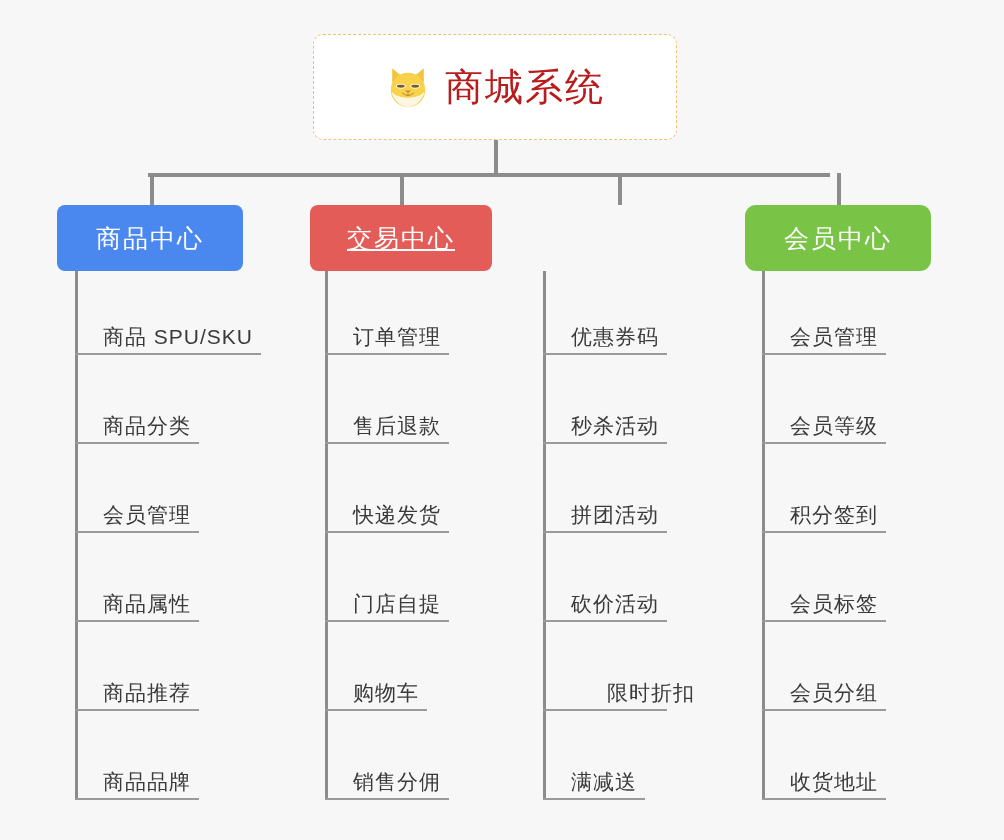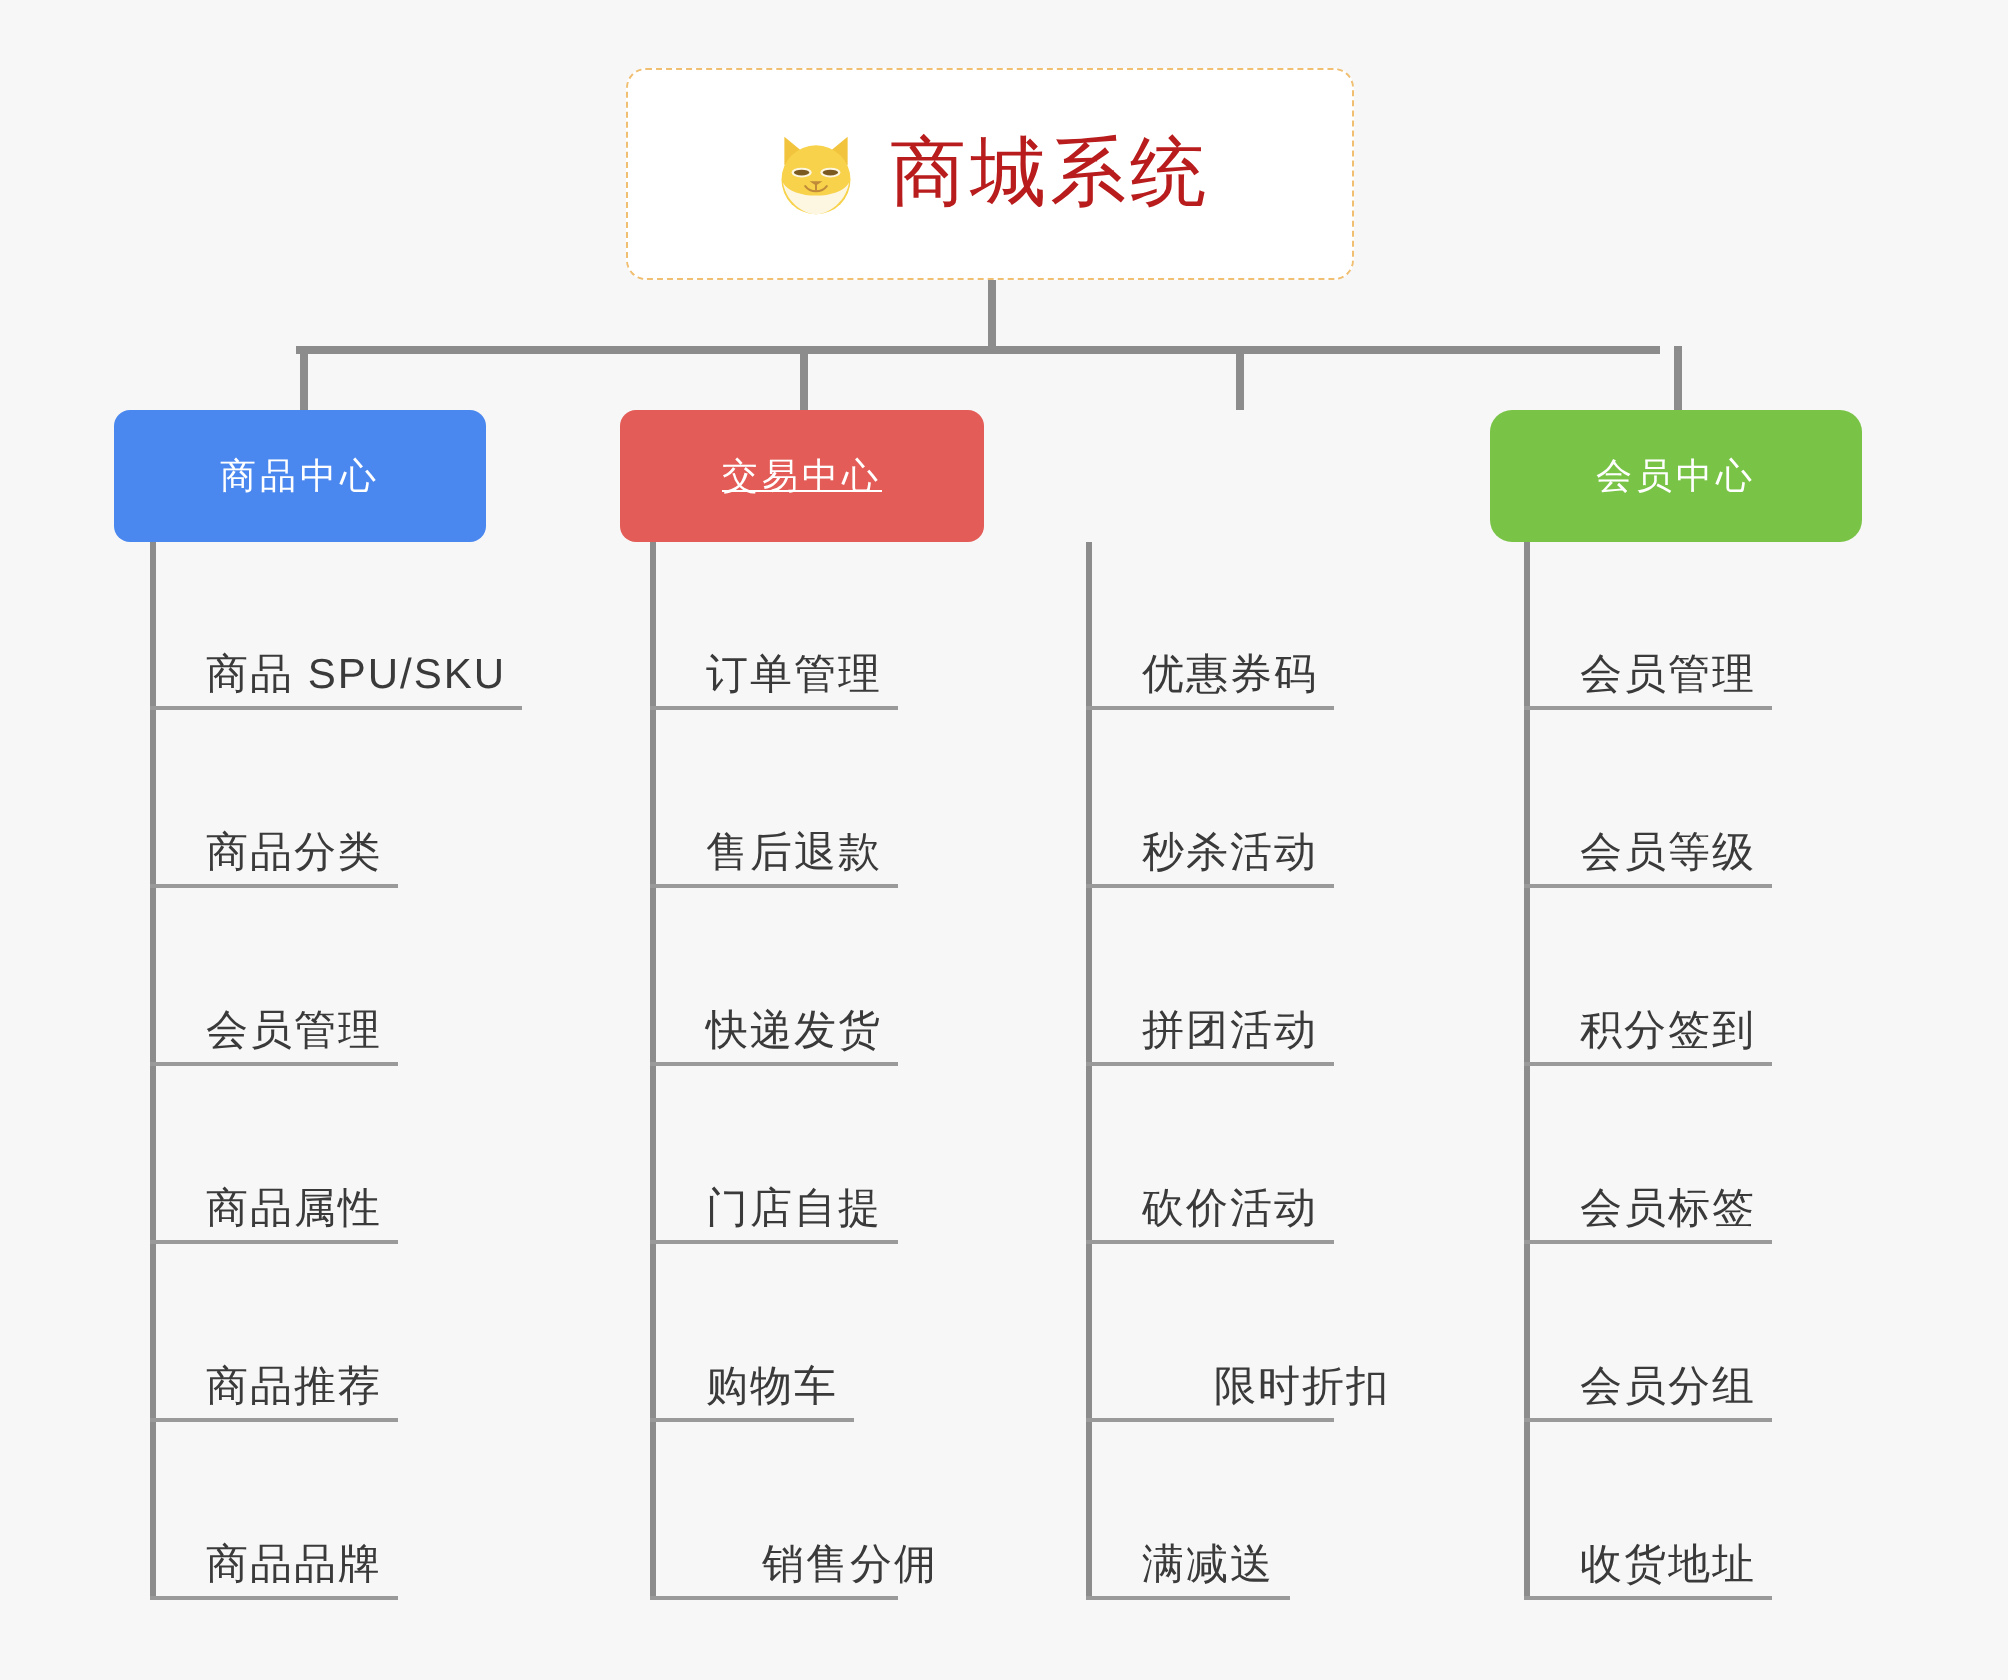--- a/index.html
+++ b/index.html
@@ -36,21 +36,21 @@
   .v-root{left:494px;top:140px;width:4px;height:35px;}
   .h-bus{left:148px;top:173px;width:682px;height:4px;}
 
   
   .cat-box{
     position:absolute;
     height:66px;
     border-radius:8px;
     display:flex;align-items:center;justify-content:center;
     color:#ffffff;
-    font-size:18px;
+    font-size:25px;
     letter-spacing:2px;
     box-sizing:border-box;
   }
   .leaf{
     position:absolute;
     left:0;
     height:2px;
     background:#9a9a9a;
   }
   .leaf-label{
@@ -111,21 +111,21 @@
     <div class="leaf-label" style="left: 353px; top: 323px;">订单管理</div>
     <div class="leaf" style="left: 325px; top: 353px; width: 124px;"></div>
     <div class="leaf-label" style="left: 353px; top: 412px;">售后退款</div>
     <div class="leaf" style="left: 325px; top: 442px; width: 124px;"></div>
     <div class="leaf-label" style="left: 353px; top: 501px;">快递发货</div>
     <div class="leaf" style="left: 325px; top: 531px; width: 124px;"></div>
     <div class="leaf-label" style="left: 353px; top: 590px;">门店自提</div>
     <div class="leaf" style="left: 325px; top: 620px; width: 124px;"></div>
     <div class="leaf-label" style="left: 353px; top: 679px;">购物车</div>
     <div class="leaf" style="left: 325px; top: 709px; width: 102px;"></div>
-    <div class="leaf-label" style="left: 353px; top: 768px; margin-left: 28px;">销售分佣</div>
+    <div class="leaf-label" style="left: 353px; top: 768px;">销售分佣</div>
     <div class="leaf" style="left: 325px; top: 798px; width: 124px;"></div>
     <div class="conn" style="left: 618px; top: 173px; width: 4px; height: 32px;"></div>
     <div class="conn" style="left: 543px; top: 271px; width: 3px; height: 529px;"></div>
     <div class="leaf-label" style="left: 571px; top: 323px;">优惠券码</div>
     <div class="leaf" style="left: 543px; top: 353px; width: 124px;"></div>
     <div class="leaf-label" style="left: 571px; top: 412px;">秒杀活动</div>
     <div class="leaf" style="left: 543px; top: 442px; width: 124px;"></div>
     <div class="leaf-label" style="left: 571px; top: 501px;">拼团活动</div>
     <div class="leaf" style="left: 543px; top: 531px; width: 124px;"></div>
     <div class="leaf-label" style="left: 571px; top: 590px;">砍价活动</div>

